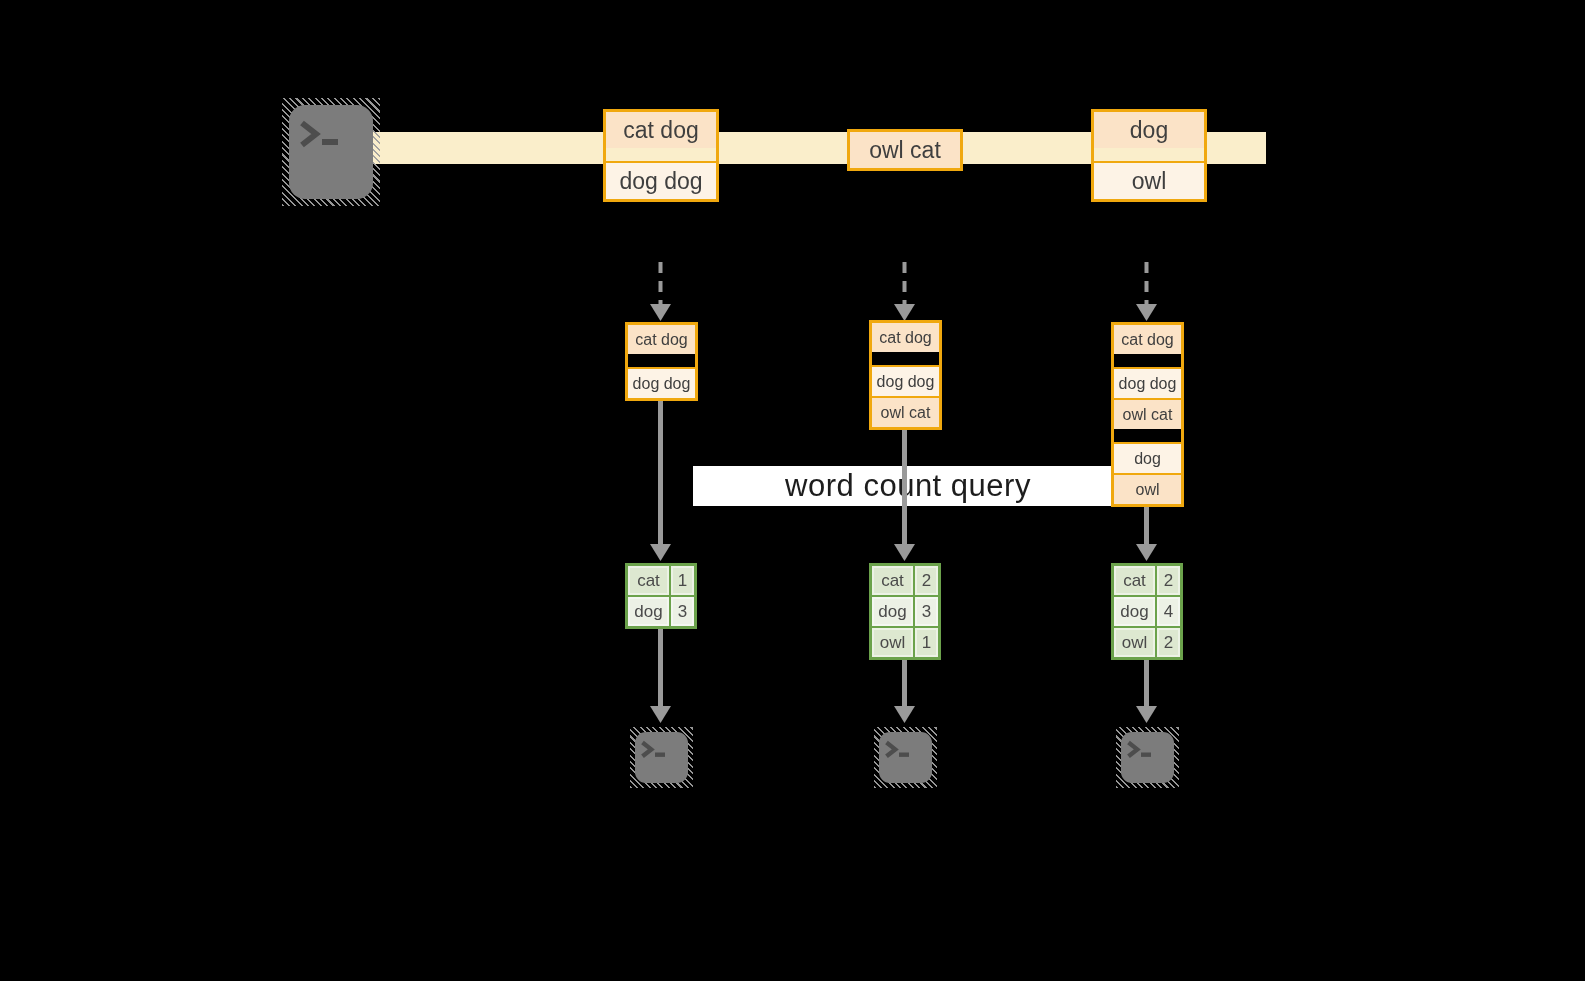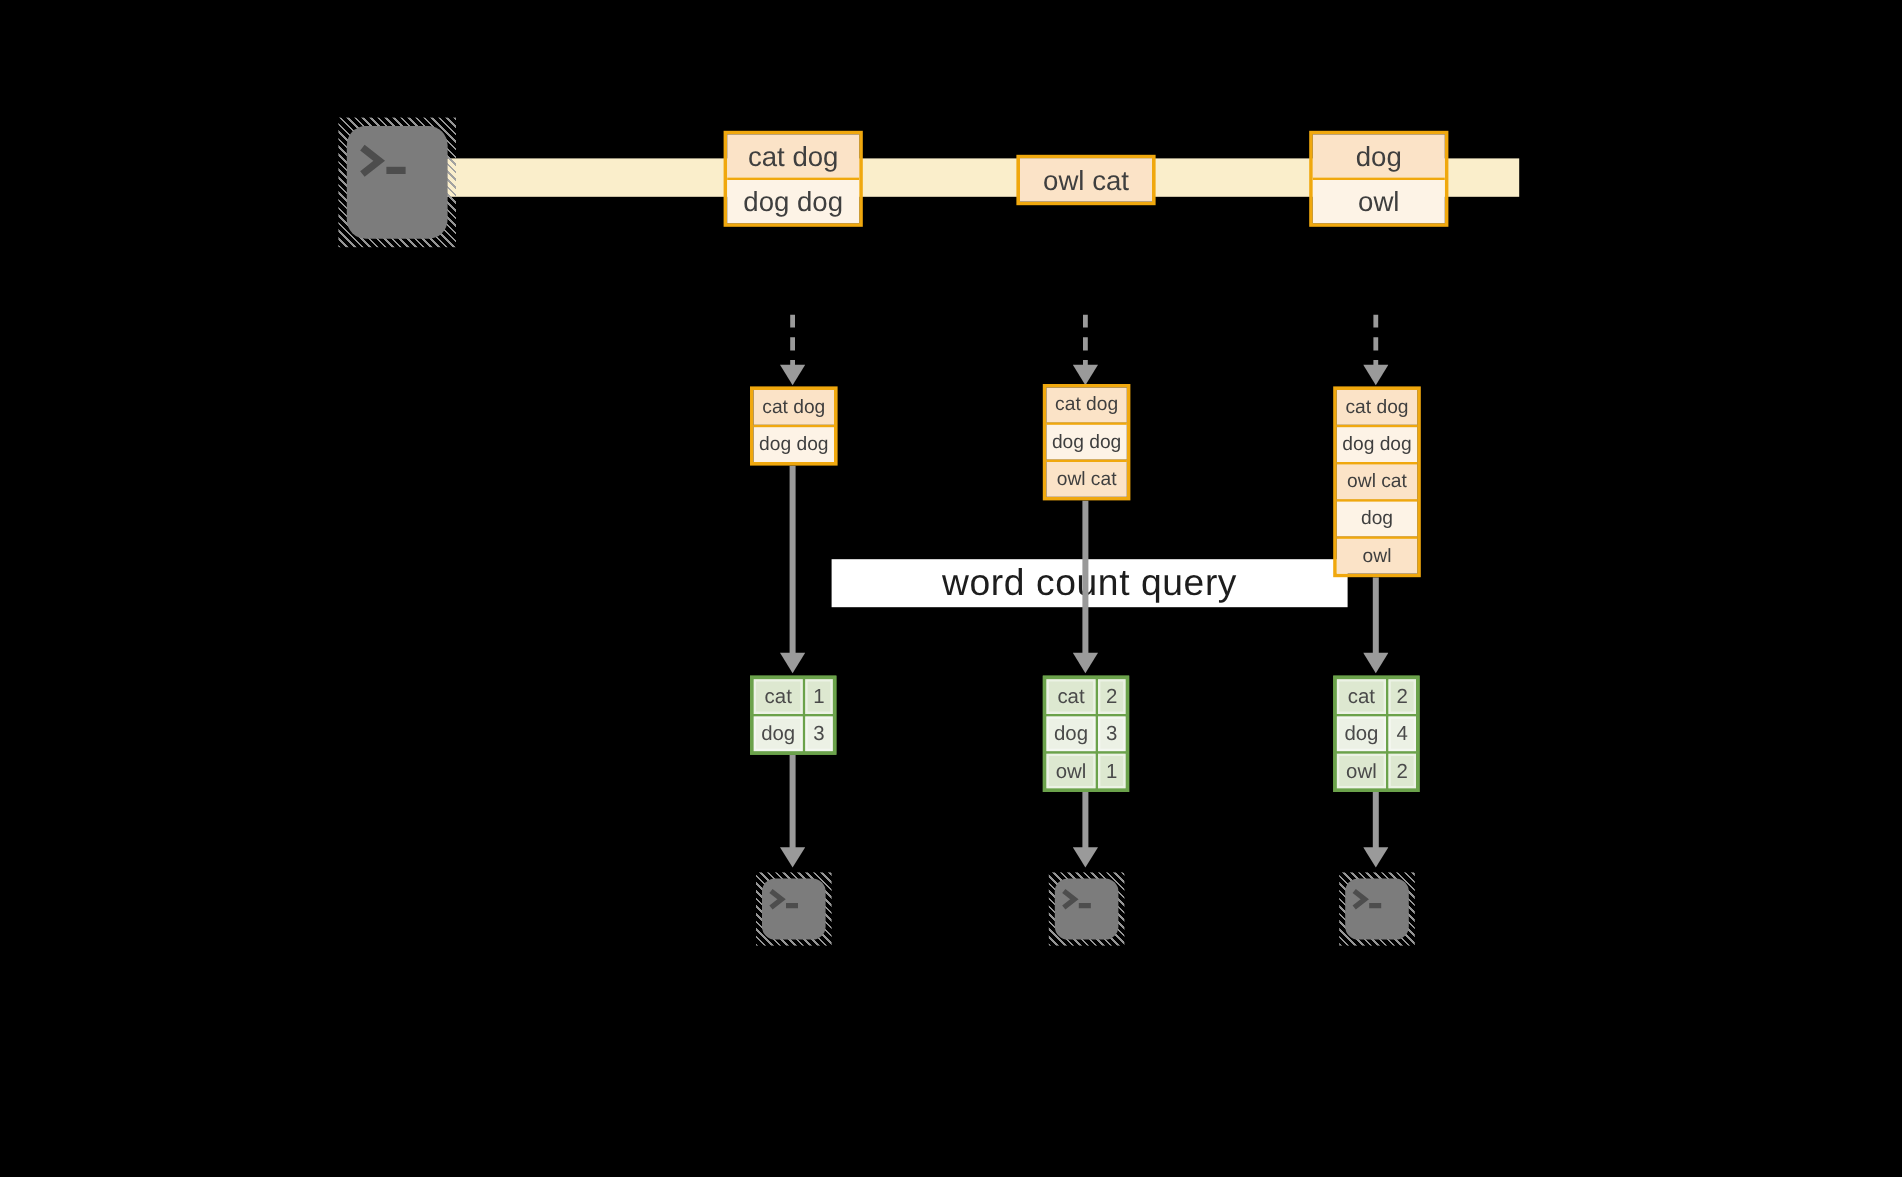--- a/index.html
+++ b/index.html
@@ -11,21 +11,21 @@
   .band-shaft{position:absolute;left:372px;top:132px;width:916px;height:32px;background:#faeecb;z-index:1;}
   .band-head{position:absolute;left:1286px;top:122px;width:0;height:0;z-index:1;
     border-top:26px solid transparent;border-bottom:26px solid transparent;border-left:36px solid #faeecb;}
   
   .obox{position:absolute;border:3px solid #f0a80e;z-index:4;box-sizing:border-box;}
   .orow{display:flex;align-items:center;justify-content:center;color:#3f3f3f;}
   .orow + .orow{border-top:2px solid #f0a80e;}
   .orow.big{height:36px;font-size:23px;}
   .orow.small{height:29px;font-size:16px;}
   .fd{background:#fbe3c7;}
-  .fl{background:#fdf3e6;}
+  .fl{background:#fdf3e6;margin-top:13px;}
   
   .banner{position:absolute;left:693px;top:466px;width:430px;height:40px;background:#ffffff;z-index:2;
     display:flex;align-items:center;justify-content:center;font-size:31px;color:#1d1d1d;letter-spacing:.5px;}
   
   .gtable{position:absolute;width:72px;border:3px solid #6ba24b;background:#6ba24b;z-index:4;
     display:grid;grid-template-columns:1fr 23px;gap:2px;box-sizing:border-box;}
   .gcell{height:29px;display:flex;align-items:center;justify-content:center;
     font-size:17px;color:#4a4a4a;box-shadow:inset 0 0 0 2px rgba(255,255,255,.45);}
   .gd{background:#dde8d0;}
   .gl{background:#ecf1e5;}

